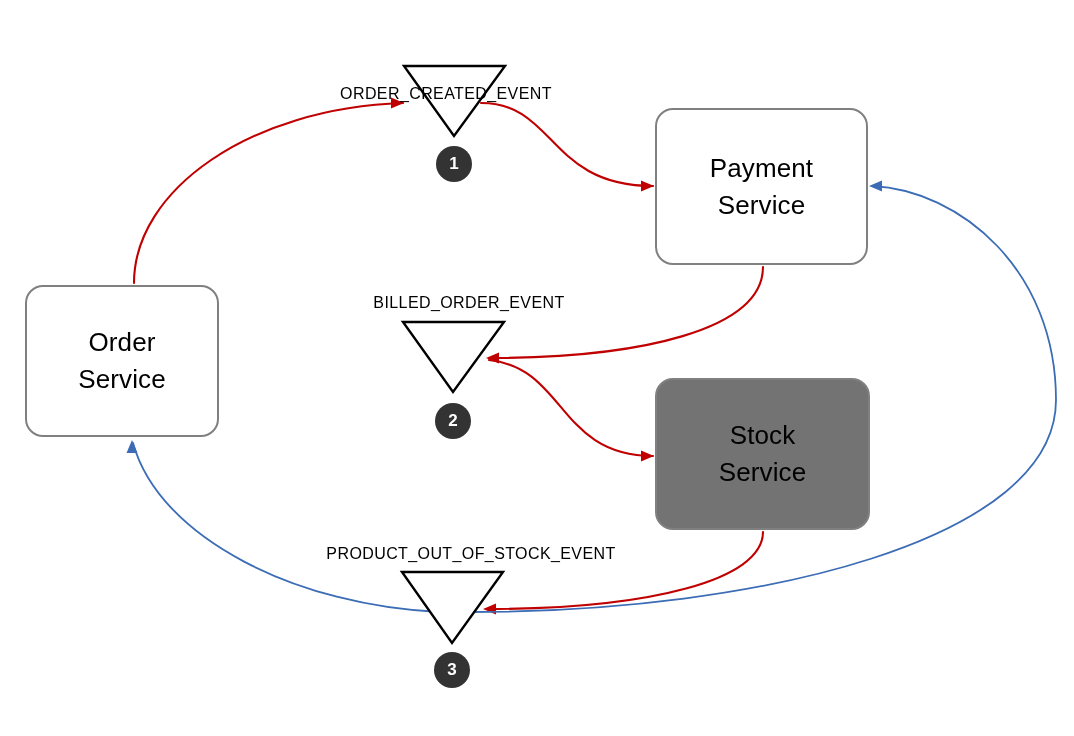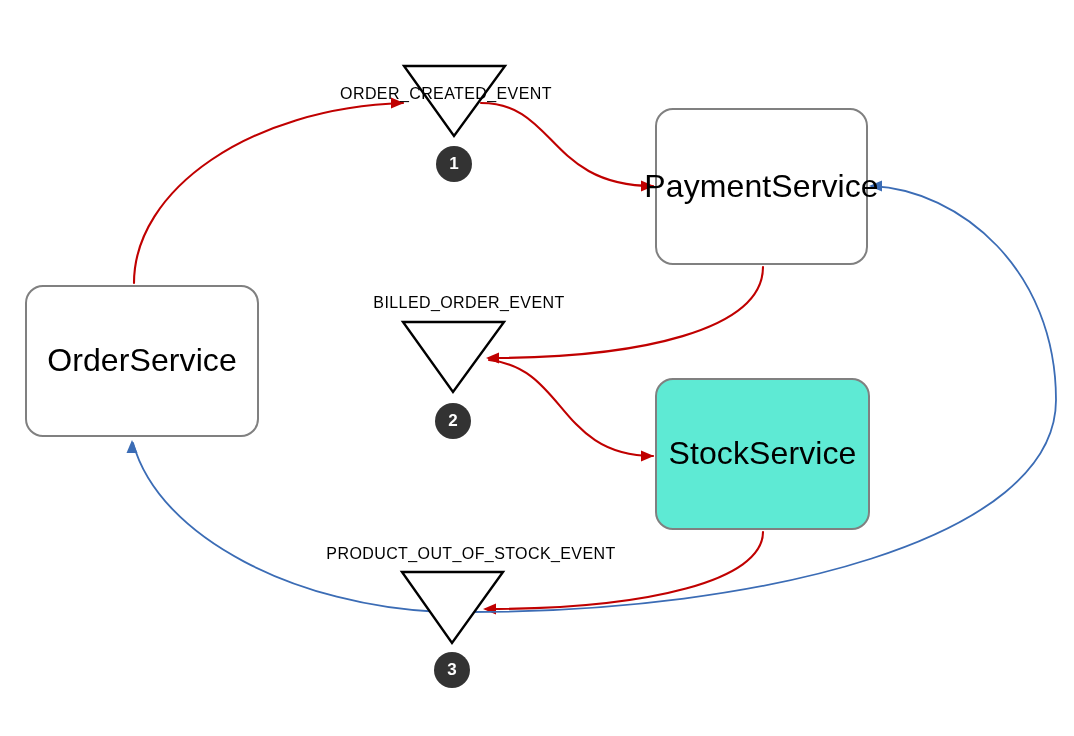--- a/index.html
+++ b/index.html
@@ -24,25 +24,25 @@
     width: 1074px;
     height: 736px;
   }
   .service-box {
     position: absolute;
     box-sizing: border-box;
     border: 2px solid #ec4899;
     border-radius: 18px;
     background: #ffffff;
     display: flex;
-    flex-direction: row;
+    flex-direction: column;
     align-items: center;
     justify-content: center;
     color: #000000;
-    font-size: 32px;
+    font-size: 26px;
     line-height: 1.42;
     font-family: "Liberation Sans", sans-serif;
     letter-spacing: 0.1px;
     z-index: 3;
   }
   .service-box span { display: block; white-space: nowrap; }
   .event-label {
     position: absolute;
     font-size: 16px;
     color: #000000;
@@ -105,29 +105,29 @@
       </g>
       <g>
         <path d="M 440 612 C 300 606 160 540 133 443" fill="none" stroke="#3b6cb5" stroke-width="1.8" stroke-linecap="round"></path>
         <path d="M 0 0 L -13 -5.5 L -13 5.5 Z" fill="#3b6cb5" transform="translate(132,440) rotate(270)"></path>
       </g>
       <path d="M 404 66 L 505 66 L 454 136 Z" fill="#ffffff" stroke="#000000" stroke-width="2.4" stroke-linejoin="miter"></path>
       <path d="M 403 322 L 504 322 L 453 392 Z" fill="#ffffff" stroke="#000000" stroke-width="2.4" stroke-linejoin="miter"></path>
       <path d="M 402 572 L 503 572 L 452 643 Z" fill="#ffffff" stroke="#000000" stroke-width="2.4" stroke-linejoin="miter"></path>
     </svg>
 
-  <div class="service-box" id="svc-0" style="left: 25px; top: 285px; width: 234px; height: 152px; border-color: rgb(128, 128, 128); background: rgb(255, 255, 255); color: rgb(0, 0, 0);">
+  <div class="service-box" id="svc-0" style="left: 25px; top: 285px; width: 194px; height: 152px; border-color: rgb(128, 128, 128); background: rgb(255, 255, 255); color: rgb(0, 0, 0);">
     <span>Order</span>
     <span>Service</span>
   </div>
   <div class="service-box" id="svc-1" style="left: 655px; top: 108px; width: 213px; height: 157px; border-color: rgb(128, 128, 128); background: rgb(255, 255, 255); color: rgb(0, 0, 0);">
     <span>Payment</span>
     <span>Service</span>
   </div>
-  <div class="service-box" id="svc-2" style="left: 655px; top: 378px; width: 215px; height: 152px; border-color: rgb(128, 128, 128); background: #5eead4; color: rgb(0, 0, 0);">
+  <div class="service-box" id="svc-2" style="left: 655px; top: 378px; width: 215px; height: 152px; border-color: rgb(128, 128, 128); background: #737373; color: rgb(0, 0, 0);">
     <span>Stock</span>
     <span>Service</span>
   </div>
 
   <div class="event-label" id="lbl-0" style="left: 446px; top: 38px; margin-top: 47px;">ORDER_CREATED_EVENT</div>
   <div class="event-label" id="lbl-1" style="left: 469px; top: 294px;">BILLED_ORDER_EVENT</div>
   <div class="event-label" id="lbl-2" style="left: 471px; top: 545px;">PRODUCT_OUT_OF_STOCK_EVENT</div>
 
   <div class="tri-hit" id="tri-0" style="left: 404px; top: 66px; width: 101px; height: 70px;"></div>
   <div class="tri-hit" id="tri-1" style="left: 403px; top: 322px; width: 101px; height: 70px;"></div>

